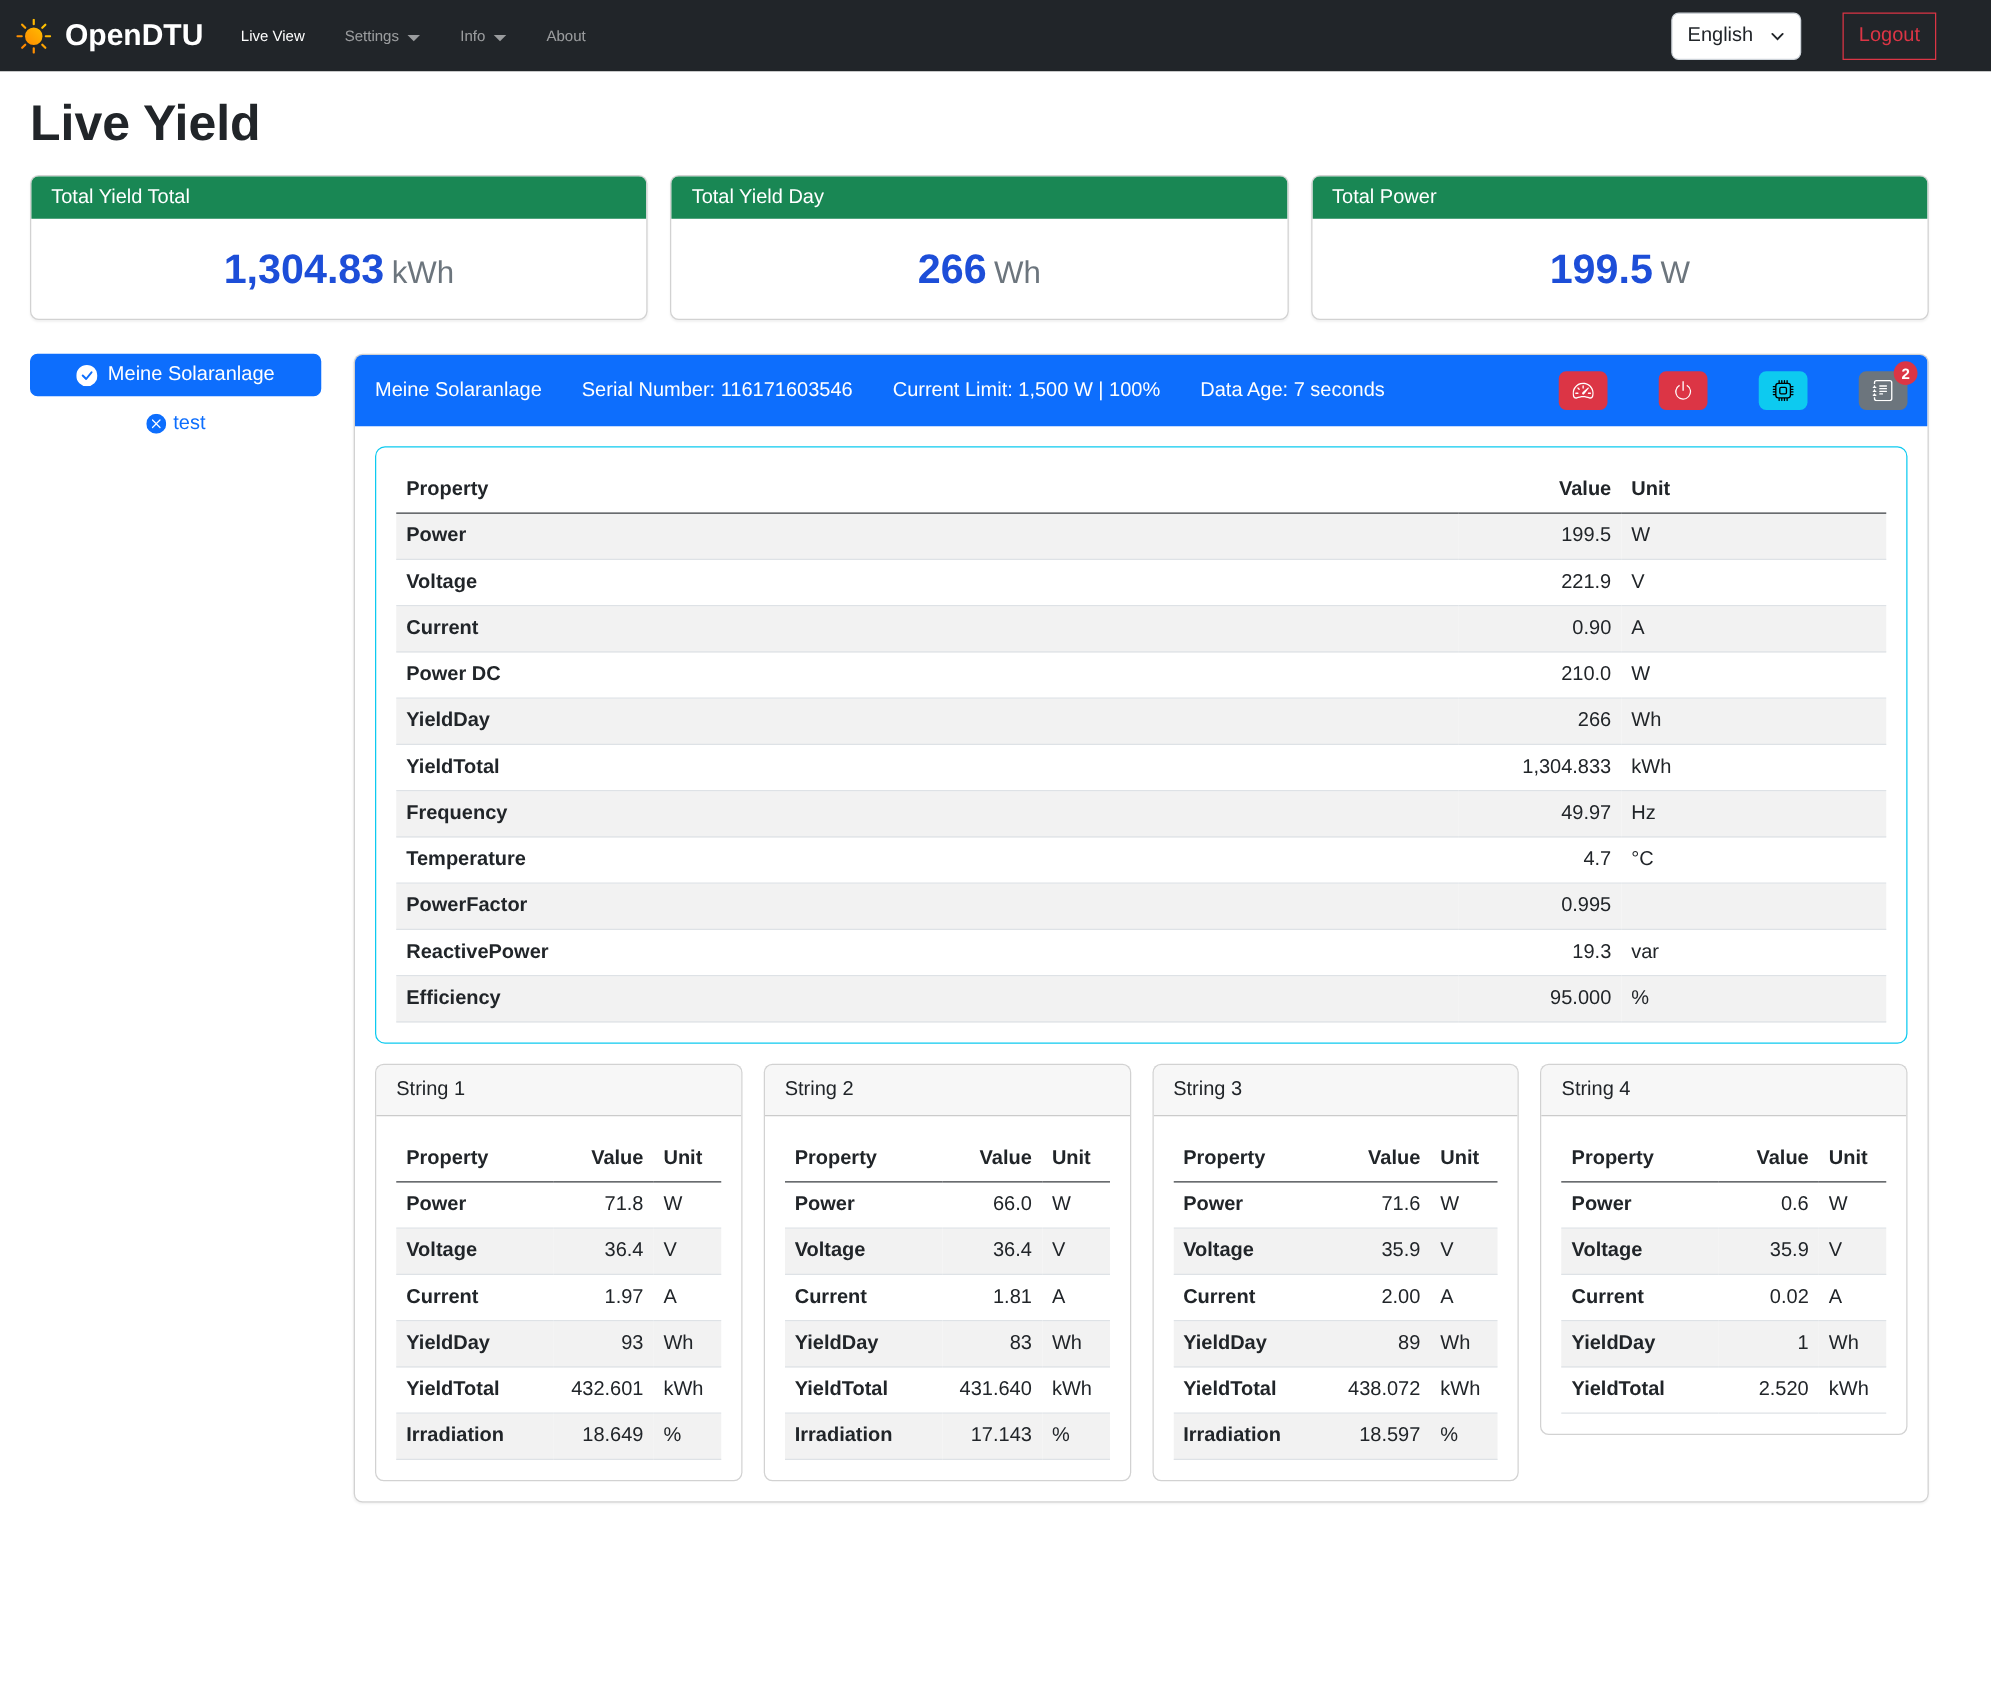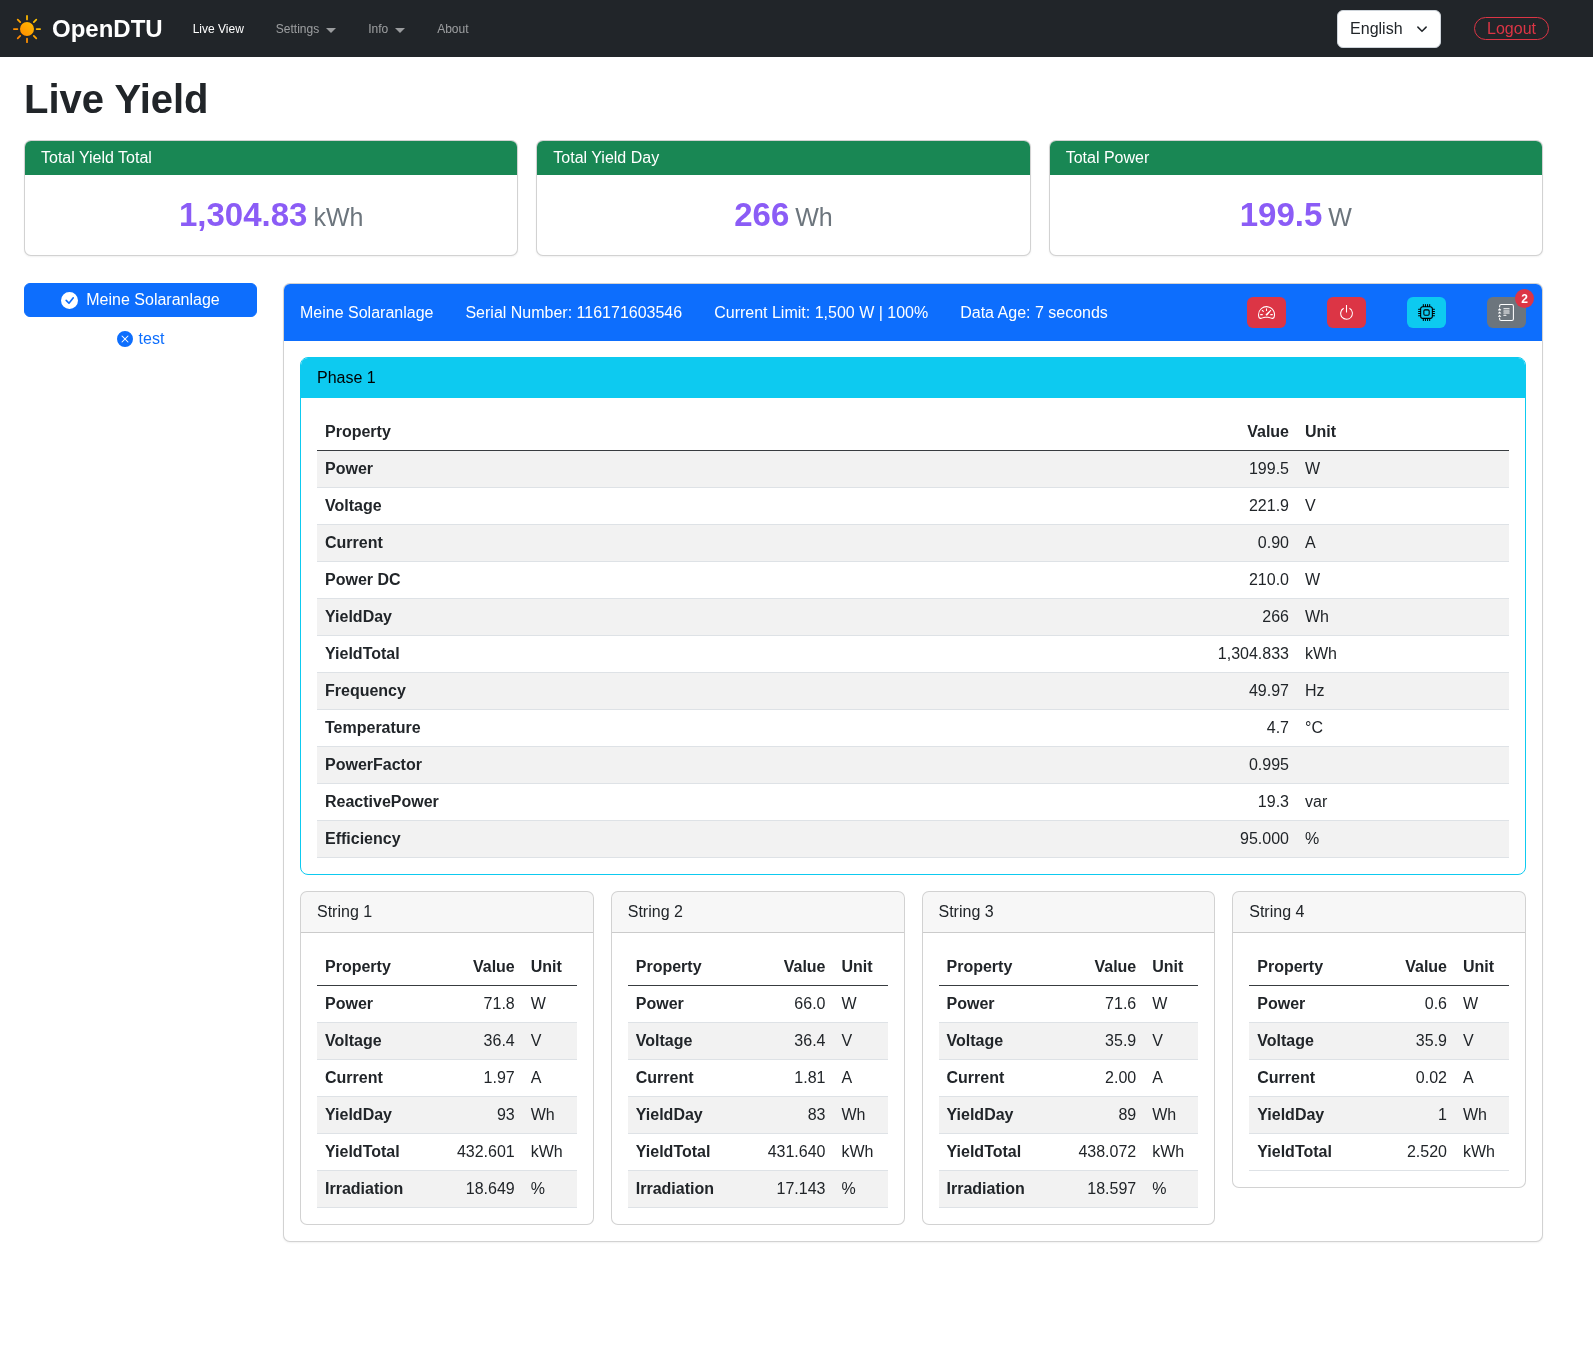--- a/index.html
+++ b/index.html
@@ -44,21 +44,21 @@
     background: #fff; color: #212529;
     border: 1px solid #ced4da; border-radius: 6px;
     height: 38px; width: 104px;
     padding: 0 12px;
     display: flex; align-items: center; justify-content: space-between;
     font-size: 16px; cursor: pointer;
   }
   .logout-btn {
     background: transparent;
     border: 1px solid #dc3545; color: #dc3545;
-    border-radius: 14px; height: 23px; padding: 1px 12px;
+    border-radius: 0; height: 38px; padding: 1px 12px;
     font-size: 16px; font-family: inherit; cursor: pointer;
   }
   
   .page { padding: 0 50px 26px 24px; }
   h1.page-title { font-size: 40px; font-weight: 700; margin: 20px 0 18px; }
   
   .summary-row {
     display: grid; grid-template-columns: repeat(3, 1fr);
     gap: 18px; margin-bottom: 27px;
   }
@@ -67,21 +67,21 @@
     overflow: hidden; background: #fff;
     box-shadow: 0 1px 2px rgba(0,0,0,.06);
   }
   .summary-card-header {
     background: #198754; color: #fff;
     padding: 8px 16px; font-size: 16px;
   }
   .summary-card-body {
     padding: 21px 16px; text-align: center;
   }
-  .sum-value { font-size: 33px; font-weight: 700; color: #8b5cf6; }
+  .sum-value { font-size: 33px; font-weight: 700; color: #1d4ed8; }
   .sum-unit  { font-size: 25px; color: #6c757d; margin-left: 6px; }
   
   .content-row { display: grid; grid-template-columns: 233px 1fr; gap: 26px; align-items: start; }
   
   .inverter-select-btn {
     width: 100%;
     background: #0d6efd; border: 1px solid #0d6efd; color: #fff;
     border-radius: 6px; padding: 7px 12px; font-size: 16px; font-family: inherit;
     display: flex; align-items: center; justify-content: center; gap: 8px;
     cursor: pointer;
@@ -272,21 +272,20 @@
             <path d="M3 0h10a2 2 0 0 1 2 2v12a2 2 0 0 1-2 2H3a2 2 0 0 1-2-2v-1h1v1a1 1 0 0 0 1 1h10a1 1 0 0 0 1-1V2a1 1 0 0 0-1-1H3a1 1 0 0 0-1 1v1H1V2a2 2 0 0 1 2-2"></path>
             <path d="M1 5v-.5a.5.5 0 0 1 1 0V5h.5a.5.5 0 0 1 0 1h-2a.5.5 0 0 1 0-1zm0 3v-.5a.5.5 0 0 1 1 0V8h.5a.5.5 0 0 1 0 1h-2a.5.5 0 0 1 0-1zm0 3v-.5a.5.5 0 0 1 1 0v.5h.5a.5.5 0 0 1 0 1h-2a.5.5 0 0 1 0-1z"></path>
           </svg>
           <span class="hbadge">2</span>
         </button>
       </header>
 
       <div class="panel-body">
 
         <div class="phase-card">
-          <div class="phase-header">Phase 1</div>
           <div class="phase-body">
             <table class="data-table phase-table">
               <thead>
                 <tr>
                   <th class="cell-prop">Property</th>
                   <th class="cell-val">Value</th>
                   <th class="cell-unit">Unit</th>
                 </tr>
               </thead>
               <tbody id="phase-tbody">

